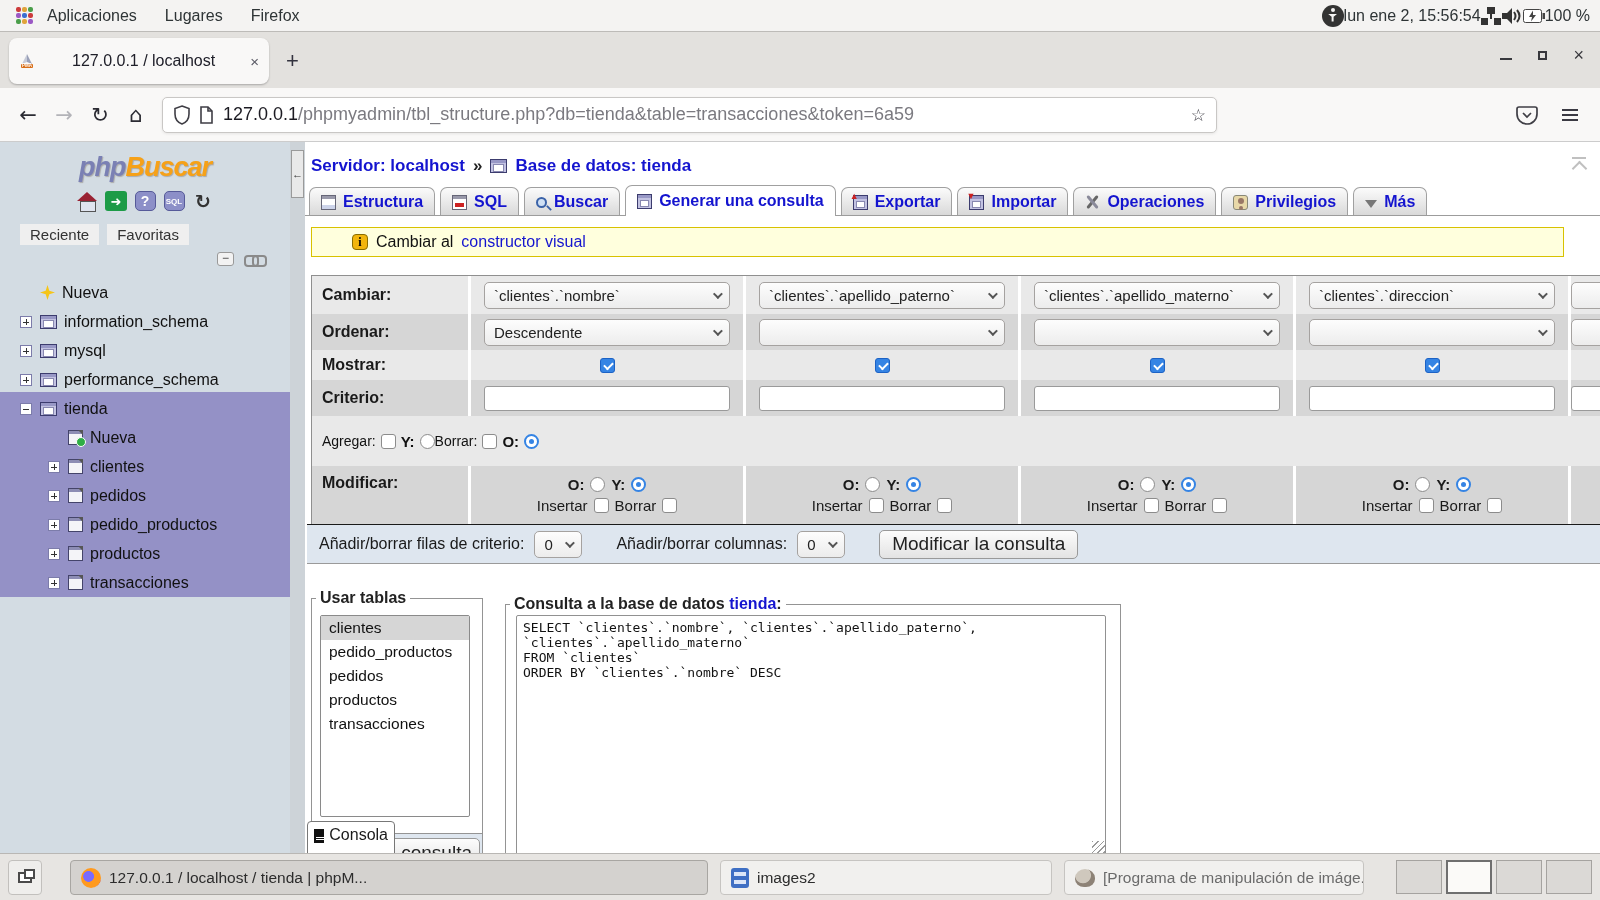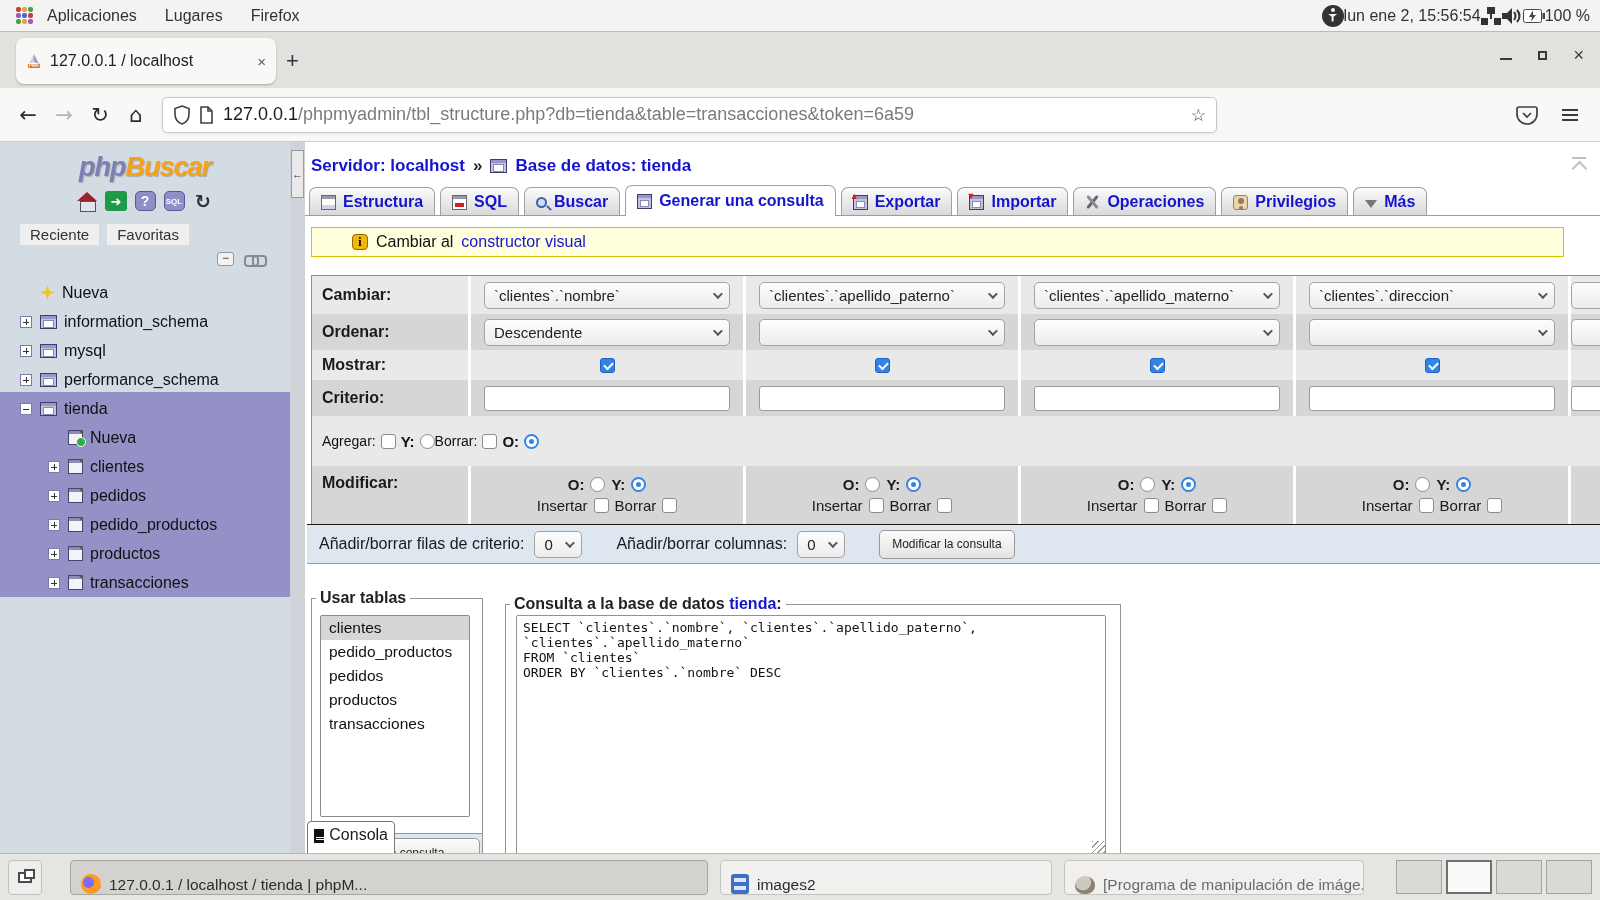--- a/index.html
+++ b/index.html
@@ -18,21 +18,21 @@
   .a11y::after { content:""; position:absolute; left:6px; top:9px; width:10px; height:8px; background:#f4f3f2; clip-path:polygon(0 0,100% 0,60% 40%,60% 100%,40% 100%,40% 40%); }
   .clock { font-size:16px; color:#2e3436; }
   .net { position:relative; width:20px; height:18px; }
   .net::before { content:""; position:absolute; left:6px; top:0; width:8px; height:7px; background:#333; }
   .net::after { content:""; position:absolute; left:0; top:11px; width:7px; height:7px; background:#333; box-shadow:13px 0 0 #333; }
   .net b { position:absolute; left:9px; top:6px; width:2px; height:6px; background:#333; }
   .battpct { font-size:16px; color:#2e3436; }
 
   
   .tabstrip { position:absolute; left:0; top:32px; width:1600px; height:56px; background:#e3e1de; }
-  .fftab { position:absolute; left:16px; top:6px; width:260px; height:46px; background:#f9f8f7; border-radius:8px; box-shadow:0 1px 2px rgba(0,0,0,.25); display:flex; align-items:center; padding:0 10px; }
+  .fftab { position:absolute; left:9px; top:6px; width:260px; height:46px; background:#f9f8f7; border-radius:8px; box-shadow:0 1px 2px rgba(0,0,0,.25); display:flex; align-items:center; padding:0 10px;text-align:center; }
   .fftab .title { font-size:16px; color:#20202a; white-space:nowrap; overflow:hidden; flex:1; margin-left:8px; }
   .tabclose { color:#5b5b66; font-size:15px; margin-left:6px; }
   .newtab { position:absolute; left:286px; top:16px; font-size:22px; color:#33323e; }
   .winctl { position:absolute; right:16px; top:18px; display:flex; gap:26px; align-items:center; }
   .wmin { width:12px; height:2px; background:#38383d; margin-top:8px; }
   .wmax { width:9px; height:9px; border:2px solid #38383d; }
   .wclose { font-size:18px; color:#38383d; line-height:10px; }
   .navbar { position:absolute; left:0; top:88px; width:1600px; height:54px; background:#f9f8f7; border-bottom:1px solid #ccc; display:flex; align-items:center; }
   .navbtn { font-family:"DejaVu Sans",sans-serif; font-size:21px; color:#2b2b33; width:36px; text-align:center; }
   .navbtn.dis { color:#b3b3b8; }
@@ -147,21 +147,21 @@
   .rb.on { border:2px solid #3584e4; }
   .rb.on::after { content:""; position:absolute; left:3px; top:3px; width:5px; height:5px; border-radius:50%; background:#3584e4; }
   .addrow { font-size:14px; color:#111; width:100%; padding-right:8px; }
   .addrow .line { display:flex; align-items:center; justify-content:flex-end; gap:5px; height:22px; }
   .addrow b { font-size:15px; }
   .modcell { flex-direction:column; gap:4px; font-size:15px; }
   .modcell .line { display:flex; align-items:center; gap:6px; }
 
   
   .qbefoot { position:absolute; left:2px; top:375px; width:1293px; height:40px; background:#dee6ef; border-top:1px solid #1a1a1a; border-bottom:1px solid #9a9a9a; display:flex; align-items:center; gap:10px; padding-left:12px; font-size:16px; }
-  .gbtn { height:29px; background:linear-gradient(#fcfcfc,#e3e3e3); border:1px solid #999; border-radius:5px; padding:0 12px; font-size:12px; color:#222; display:inline-flex; align-items:center; justify-content:center; white-space:nowrap; }
+  .gbtn { height:29px; background:linear-gradient(#fcfcfc,#e3e3e3); border:1px solid #999; border-radius:5px; padding:0 12px; font-size:19px; color:#222; display:inline-flex; align-items:center; justify-content:center; white-space:nowrap; }
 
   
   fieldset { border:1px solid #949494; position:absolute; background:#fff; }
   legend { font-weight:bold; font-size:16px; color:#222; margin-left:4px; padding:0 4px; }
   .fs-tables { left:6px; top:440px; width:172px; height:272px; }
   .listbox { position:absolute; left:8px; top:8px; width:150px; height:202px; border:1px solid #8a8a8a; border-radius:2px; background:#fff; overflow:hidden; }
   .litem { padding:3px 8px; font-size:15.5px; color:#111; }
   .litem.sel { background:#d6d6d6; }
   .fs-foot { position:absolute; left:-1px; right:-1px; top:226px; height:46px; background:#dee6ef; border:1px solid #949494; }
   .sendbtn { position:absolute; left:2px; top:4px; width:166px; height:29px; }
@@ -170,21 +170,21 @@
   .grip { position:absolute; left:586px; top:228px; width:13px; height:13px; background:repeating-linear-gradient(135deg,#9a9a9a 0 1px,transparent 1px 4px); }
   .consoletab { position:absolute; left:2px; top:672px; width:88px; height:39px; background:#fff; border:1px solid #777; border-radius:4px 4px 0 0; display:flex; align-items:flex-start; gap:5px; padding:4px 6px; font-size:16px; z-index:6; }
   .consoleico { width:14px; height:14px; background:#111; margin-top:3px; position:relative; }
   .consoleico::after { content:""; position:absolute; left:2px; top:8px; width:9px; height:1px; background:#fff; box-shadow:0 2px 0 #fff; }
 
   
   .taskbar { position:absolute; left:0; top:853px; width:1600px; height:47px; background:#e7e5e2; border-top:1px solid #b9b7b4; }
   .deskbtn { position:absolute; left:8px; top:6px; width:34px; height:35px; border:1px solid #c2c0bd; border-radius:4px; background:#efeeec; display:flex; align-items:center; justify-content:center; }
   .deskico { width:14px; height:11px; border:2px solid #4a4a4a; position:relative; background:#fff; }
   .deskico::before { content:""; position:absolute; right:-5px; top:-5px; width:7px; height:6px; border:2px solid #4a4a4a; background:#fff; }
-  .taskwin { position:absolute; top:6px; height:35px; border:1px solid #c6c4c1; border-radius:4px; background:#f1f0ee; display:flex; align-items:flex-end; gap:8px; padding:0 10px; font-size:15.5px; color:#2c2c2c; overflow:hidden; white-space:nowrap; }
+  .taskwin { position:absolute; top:6px; height:35px; border:1px solid #c6c4c1; border-radius:4px; background:#f1f0ee; display:flex; align-items:center; gap:8px; padding:0 10px; font-size:15.5px; color:#2c2c2c; overflow:hidden; white-space:nowrap; }
   .taskwin.active { background:#d4d2cf; border-color:#a8a6a2; }
   .ffico { width:20px; height:20px; border-radius:50%; background:radial-gradient(circle at 38% 42%, #7a6bff 0 30%, #ff9a1f 34% 72%, #e4541f 75% 100%); flex:none; }
   .cabico { width:18px; height:20px; background:#3f6fc4; border-radius:3px; position:relative; flex:none; }
   .cabico::before { content:""; position:absolute; left:3px; top:4px; width:12px; height:4px; background:#dce6f8; box-shadow:0 8px 0 #dce6f8; }
   .gimpico { width:20px; height:18px; background:radial-gradient(circle at 40% 35%, #cfc8bd 0 45%, #8d8276 50% 100%); border-radius:50% 50% 45% 45%; flex:none; }
   .wspace { position:absolute; right:8px; top:6px; display:flex; gap:4px; }
   .ws { width:46px; height:34px; background:#dbd9d6; border:1px solid #a5a3a0; }
   .ws.active { background:#fbfaf8; border:2px solid #6f6f6f; }
 </style>
 </head>

